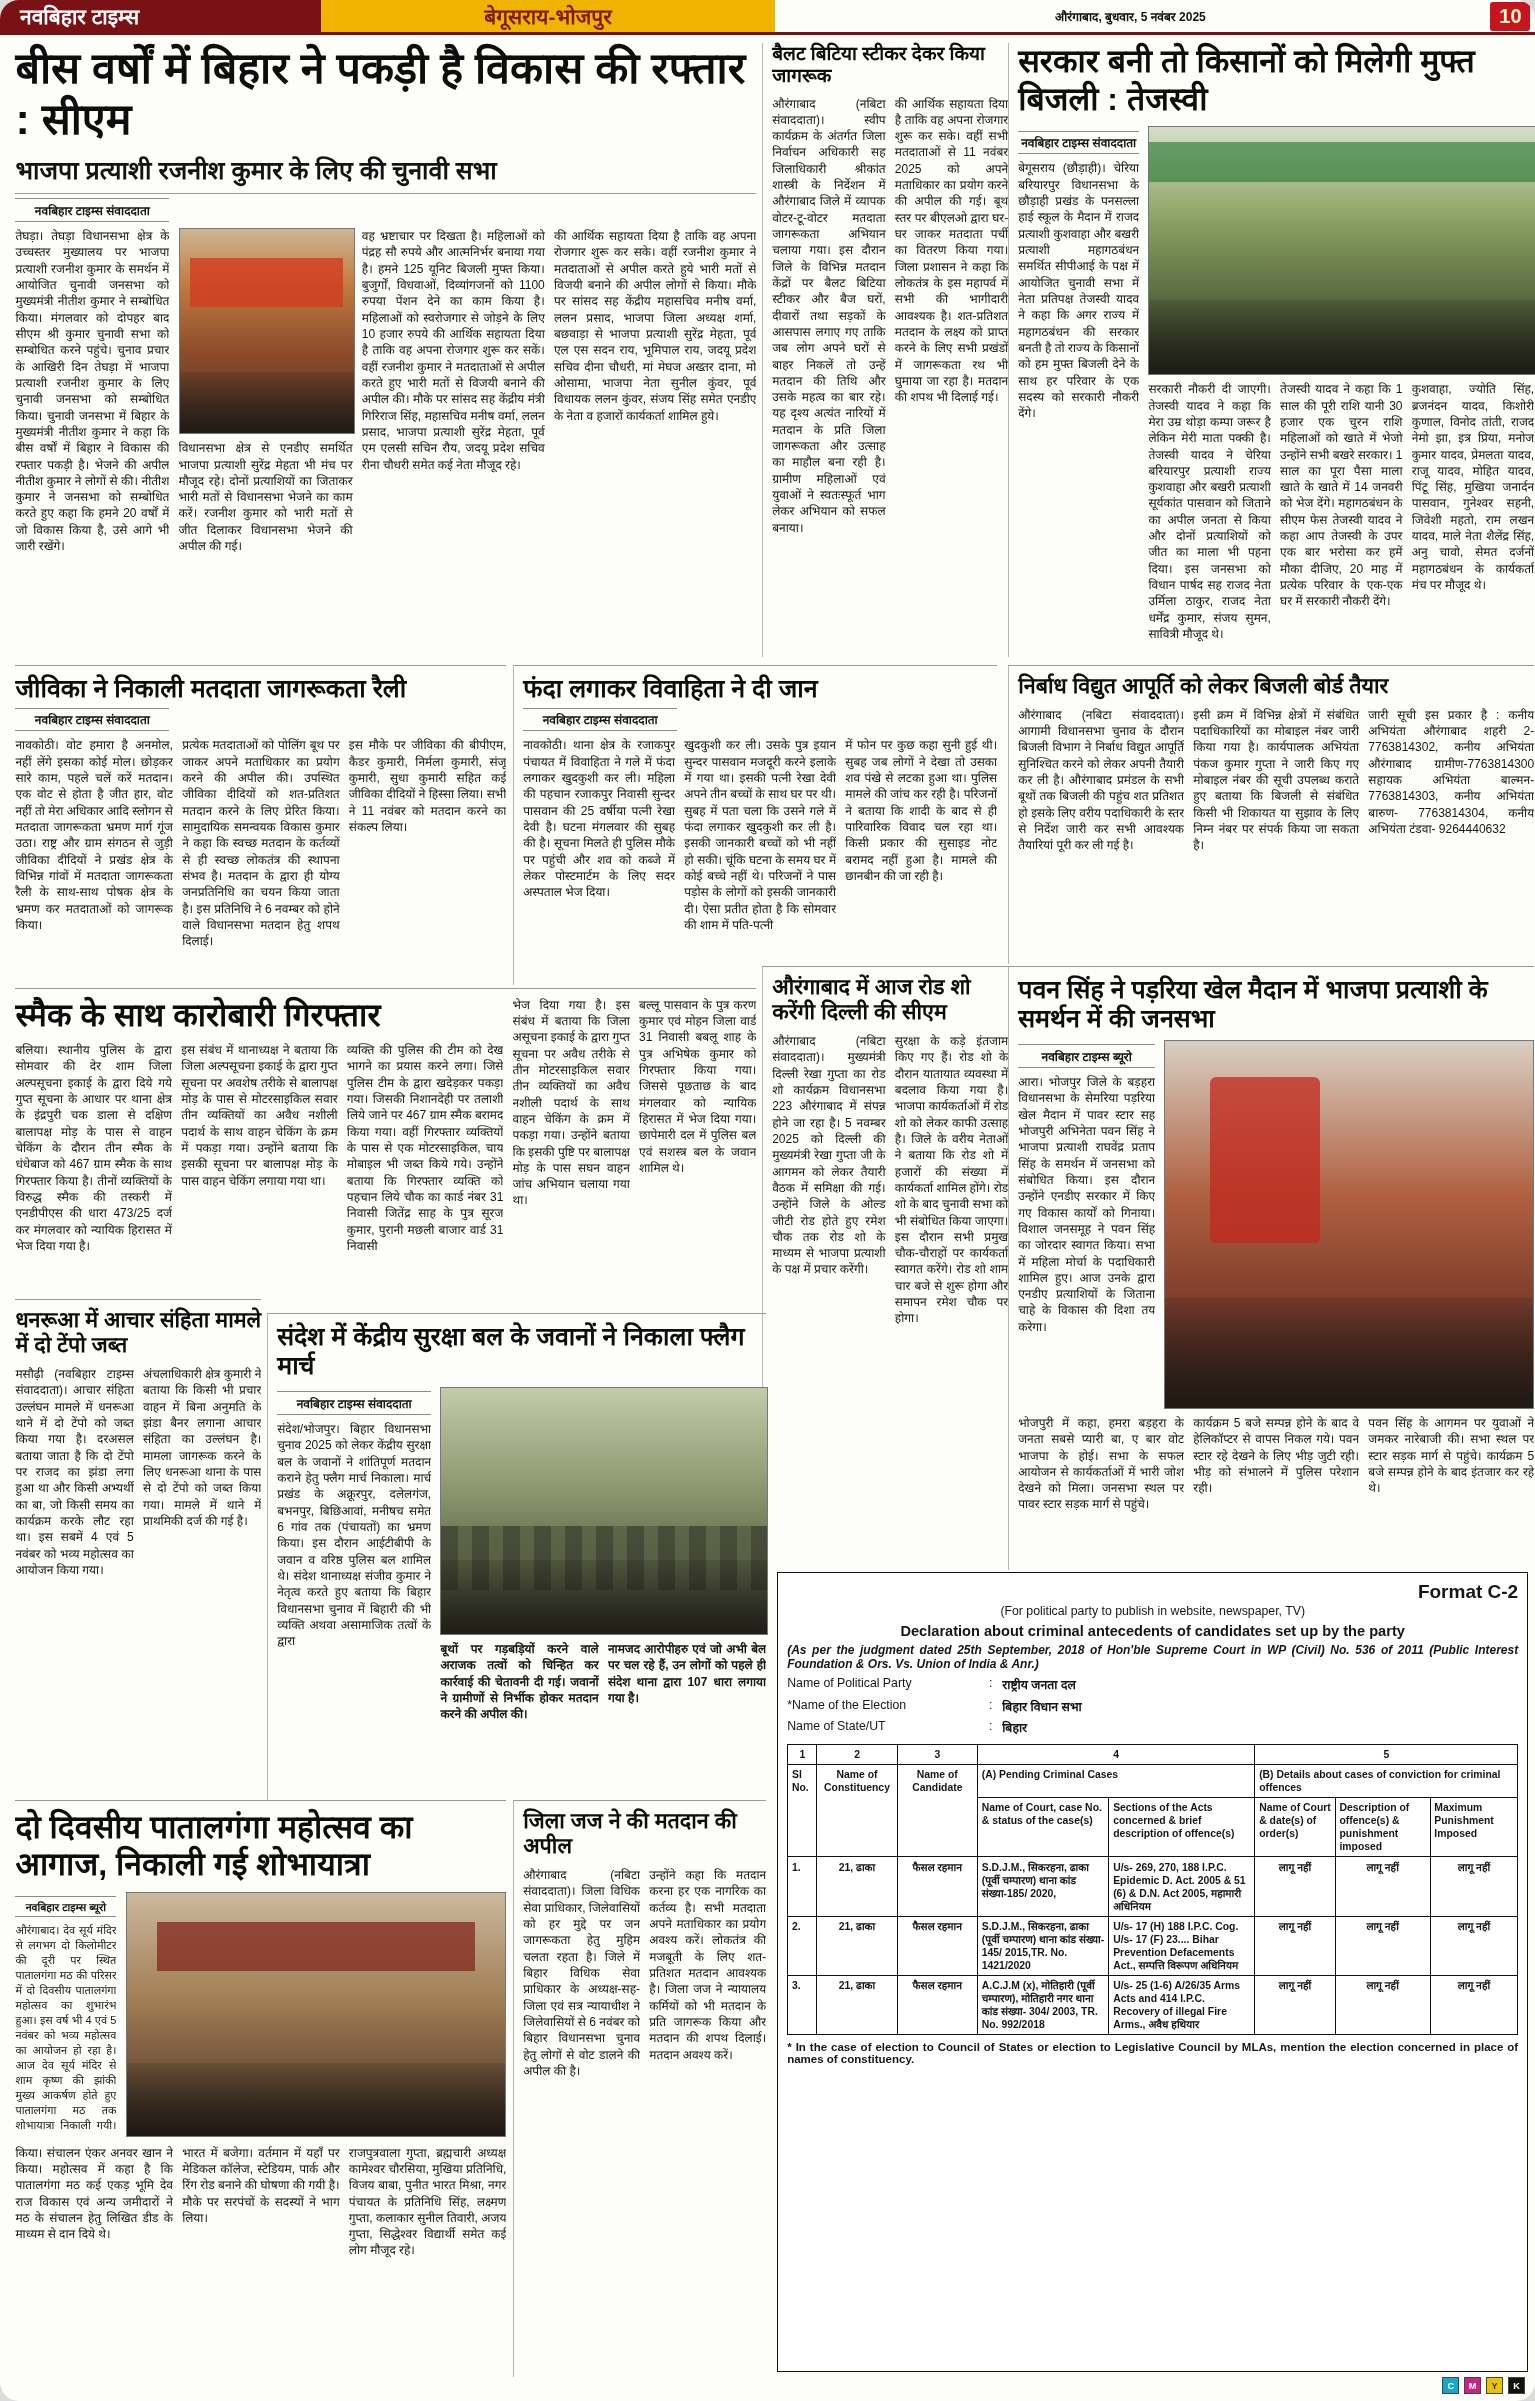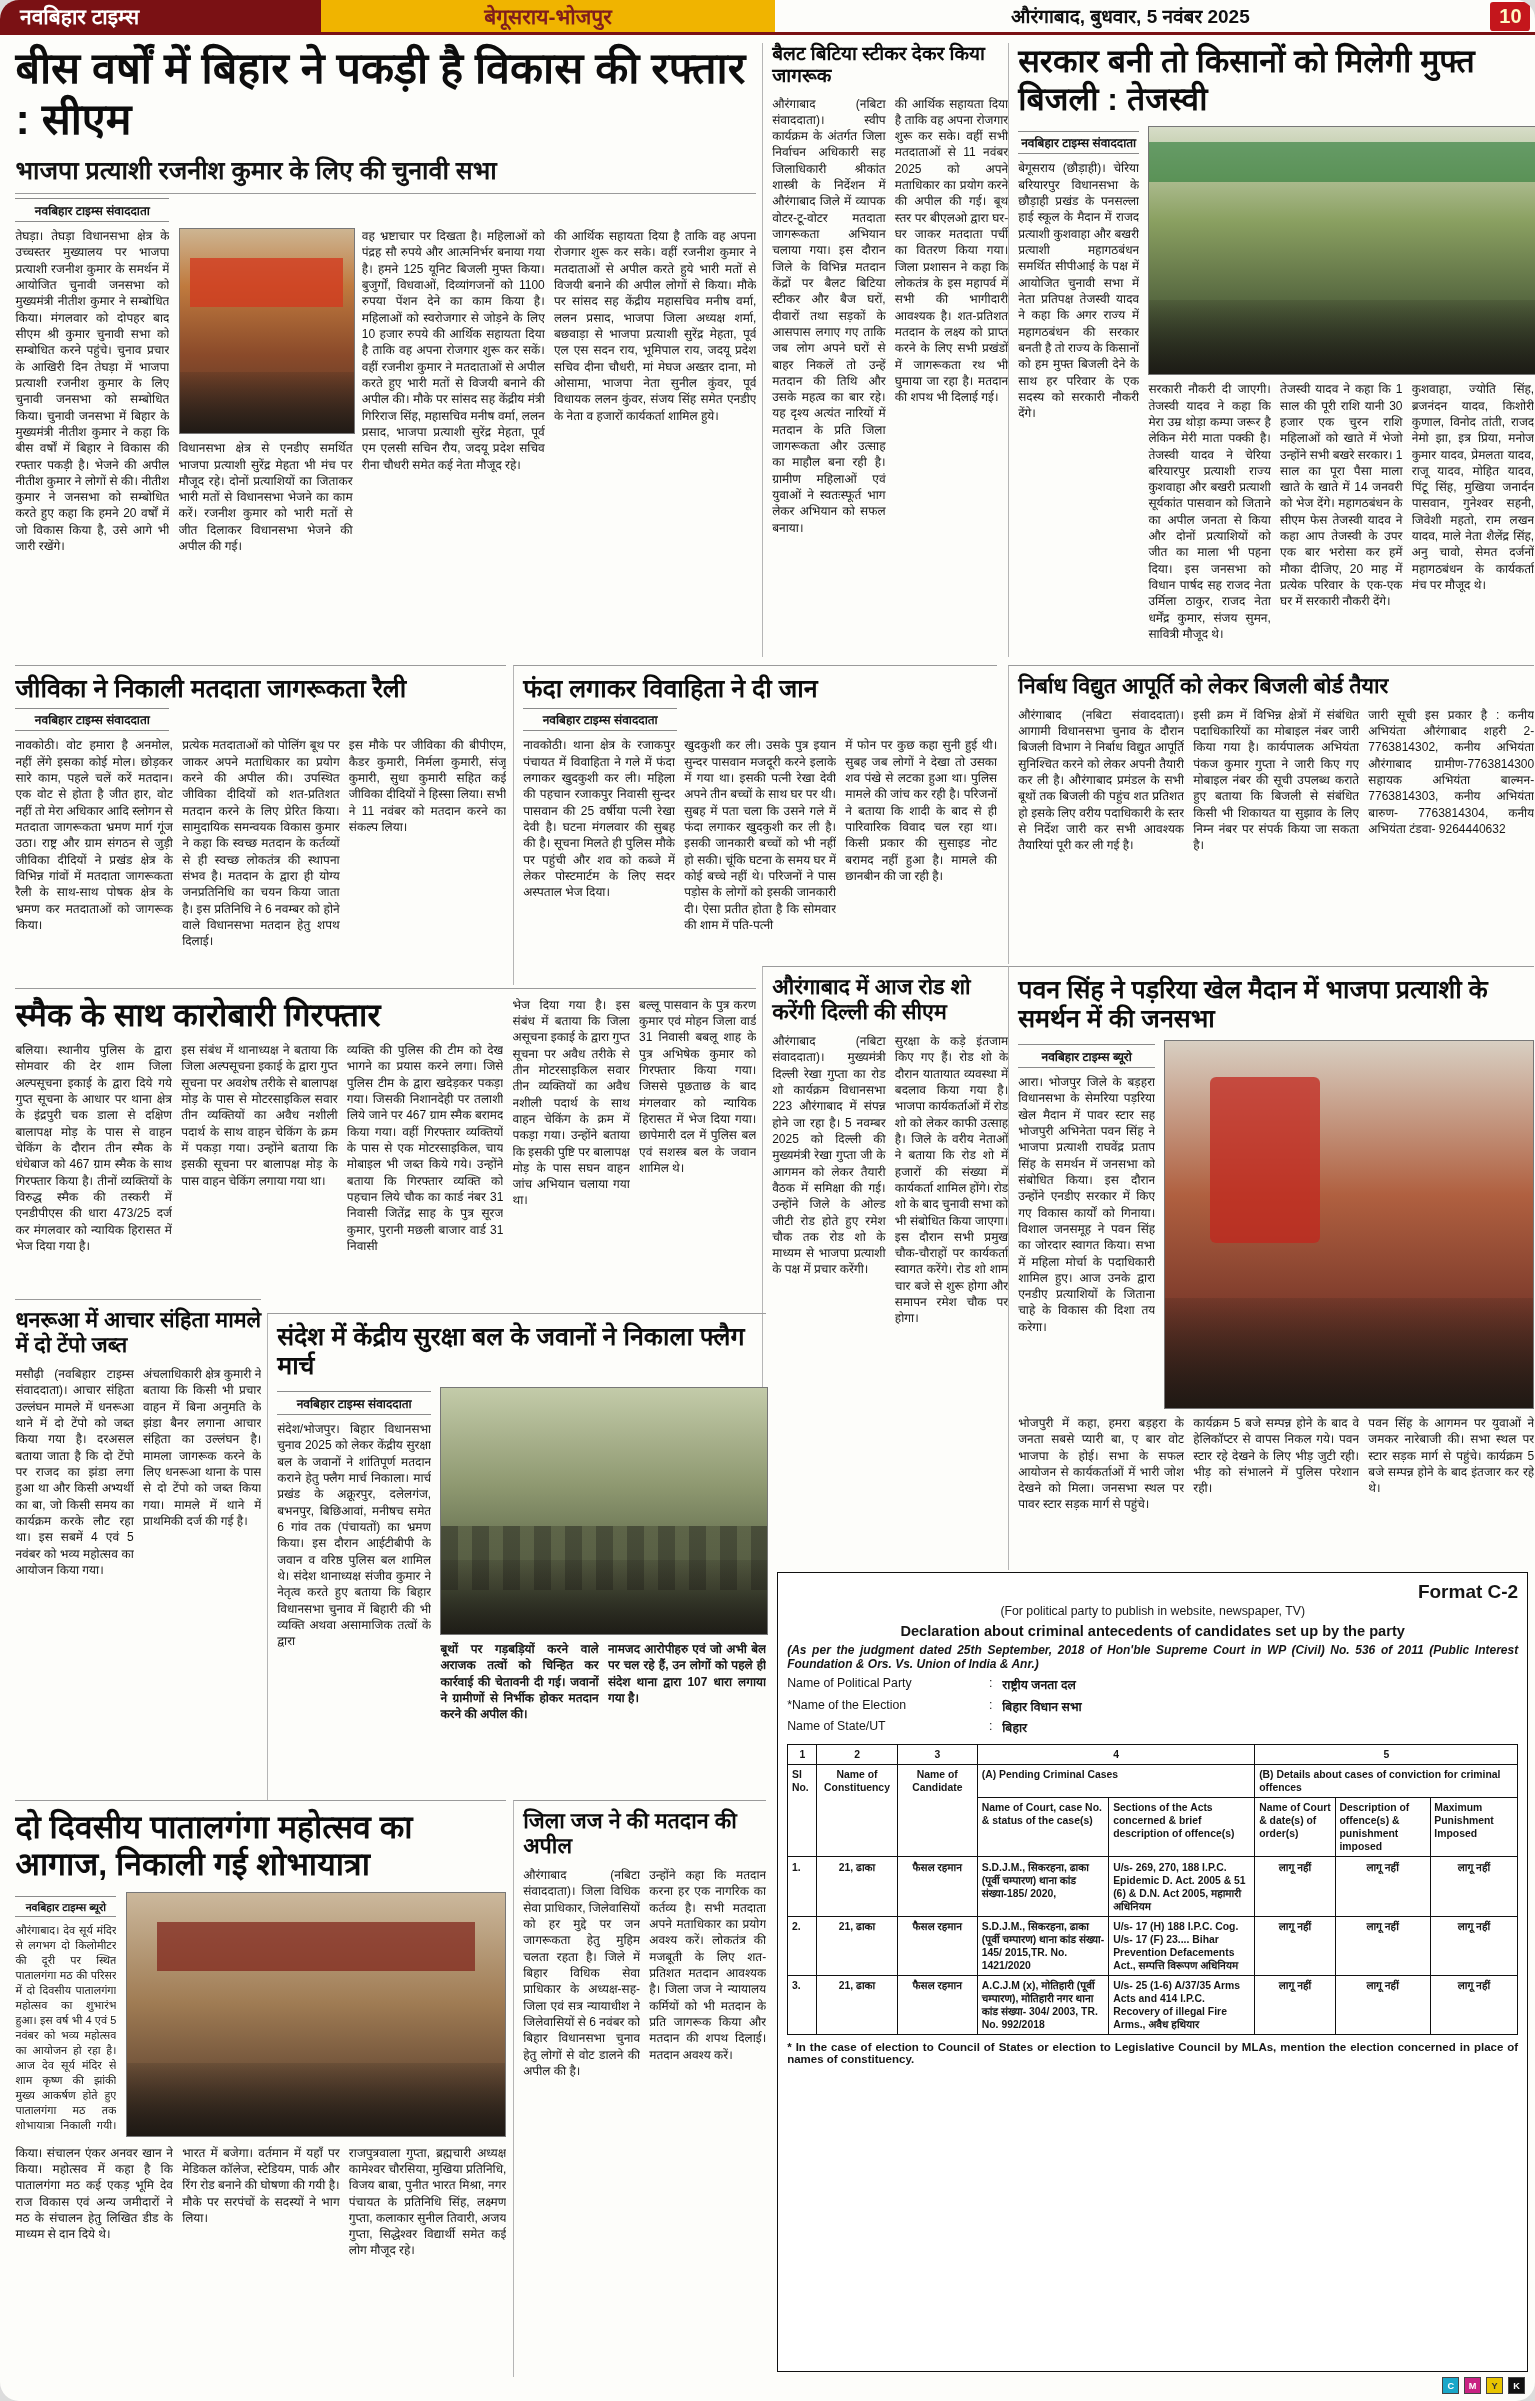--- a/index.html
+++ b/index.html
@@ -3,21 +3,21 @@
 <meta charset="utf-8">
 <style>
   html,body{margin:0;padding:0;background:#dcdcdc;font-family:"Liberation Sans","DejaVu Sans",sans-serif;color:#161616;}
   .page{position:relative;width:1535px;height:2401px;background:#fdfdfa;overflow:hidden;margin:0 auto;border-radius:19px;}
   .abs{position:absolute;}
 
   
   .hdr{left:0;top:0;width:1535px;height:32px;display:flex;align-items:stretch;border-bottom:3.1px solid #7a1114;}
   .hdr .brand{background:#7a1114;color:#fff;width:301px;display:flex;align-items:center;padding-left:20px;font-size:21px;font-weight:bold;}
   .hdr .edition{background:#f0b400;color:#7f1d1d;width:454px;display:flex;align-items:center;justify-content:center;font-size:21px;font-weight:bold;}
-  .hdr .dateline{flex:1;display:flex;align-items:center;justify-content:center;font-size:19px;font-weight:bold;color:#111;}
+  .hdr .dateline{flex:1;display:flex;align-items:center;justify-content:center;font-size:12px;font-weight:bold;color:#111;}
   .hdr .pagenum{background:#c4161c;color:#fef9c3;width:40px;display:flex;align-items:center;justify-content:center;font-size:20px;font-weight:bold;margin:1.5px 4.6px;border-radius:3.1px;}
 
   h1,h2,h3{margin:0;color:#0d0d0d;font-weight:bold;line-height:1.18;}
   .h-xl{font-size:43px;}
   .h-lg{font-size:32px;}
   .h-md{font-size:25px;}
   .h-sm{font-size:21.5px;}
   .h-xs{font-size:19px;}
   .subhead{font-size:25px;font-weight:bold;color:#141414;margin-top:10.7px;line-height:1.2;}
 
@@ -313,21 +313,21 @@
         <td>U/s- 17 (H) 188 I.P.C. Cog. U/s- 17 (F) 23.... Bihar Prevention Defacements Act., सम्पत्ति विरूपण अधिनियम</td>
         <td class="ctr">लागू नहीं</td>
         <td class="ctr">लागू नहीं</td>
         <td class="ctr">लागू नहीं</td>
       </tr>
       <tr>
         <td>3.</td>
         <td class="ctr">21, ढाका</td>
         <td class="ctr">फैसल रहमान</td>
         <td>A.C.J.M (x), मोतिहारी (पूर्वी चम्पारण), मोतिहारी नगर थाना कांड संख्या- 304/ 2003, TR. No. 992/2018</td>
-        <td>U/s- 25 (1-6) A/37/35 Arms Acts and 414 I.P.C. Recovery of illegal Fire Arms., अवैध हथियार</td>
+        <td>U/s- 25 (1-6) A/26/35 Arms Acts and 414 I.P.C. Recovery of illegal Fire Arms., अवैध हथियार</td>
         <td class="ctr">लागू नहीं</td>
         <td class="ctr">लागू नहीं</td>
         <td class="ctr">लागू नहीं</td>
       </tr>
     </tbody>
       </table>
 
     <div class="foot">* In the case of election to Council of States or election to Legislative Council by MLAs, mention the election concerned in place of names of constituency.</div>
   </div>
 

